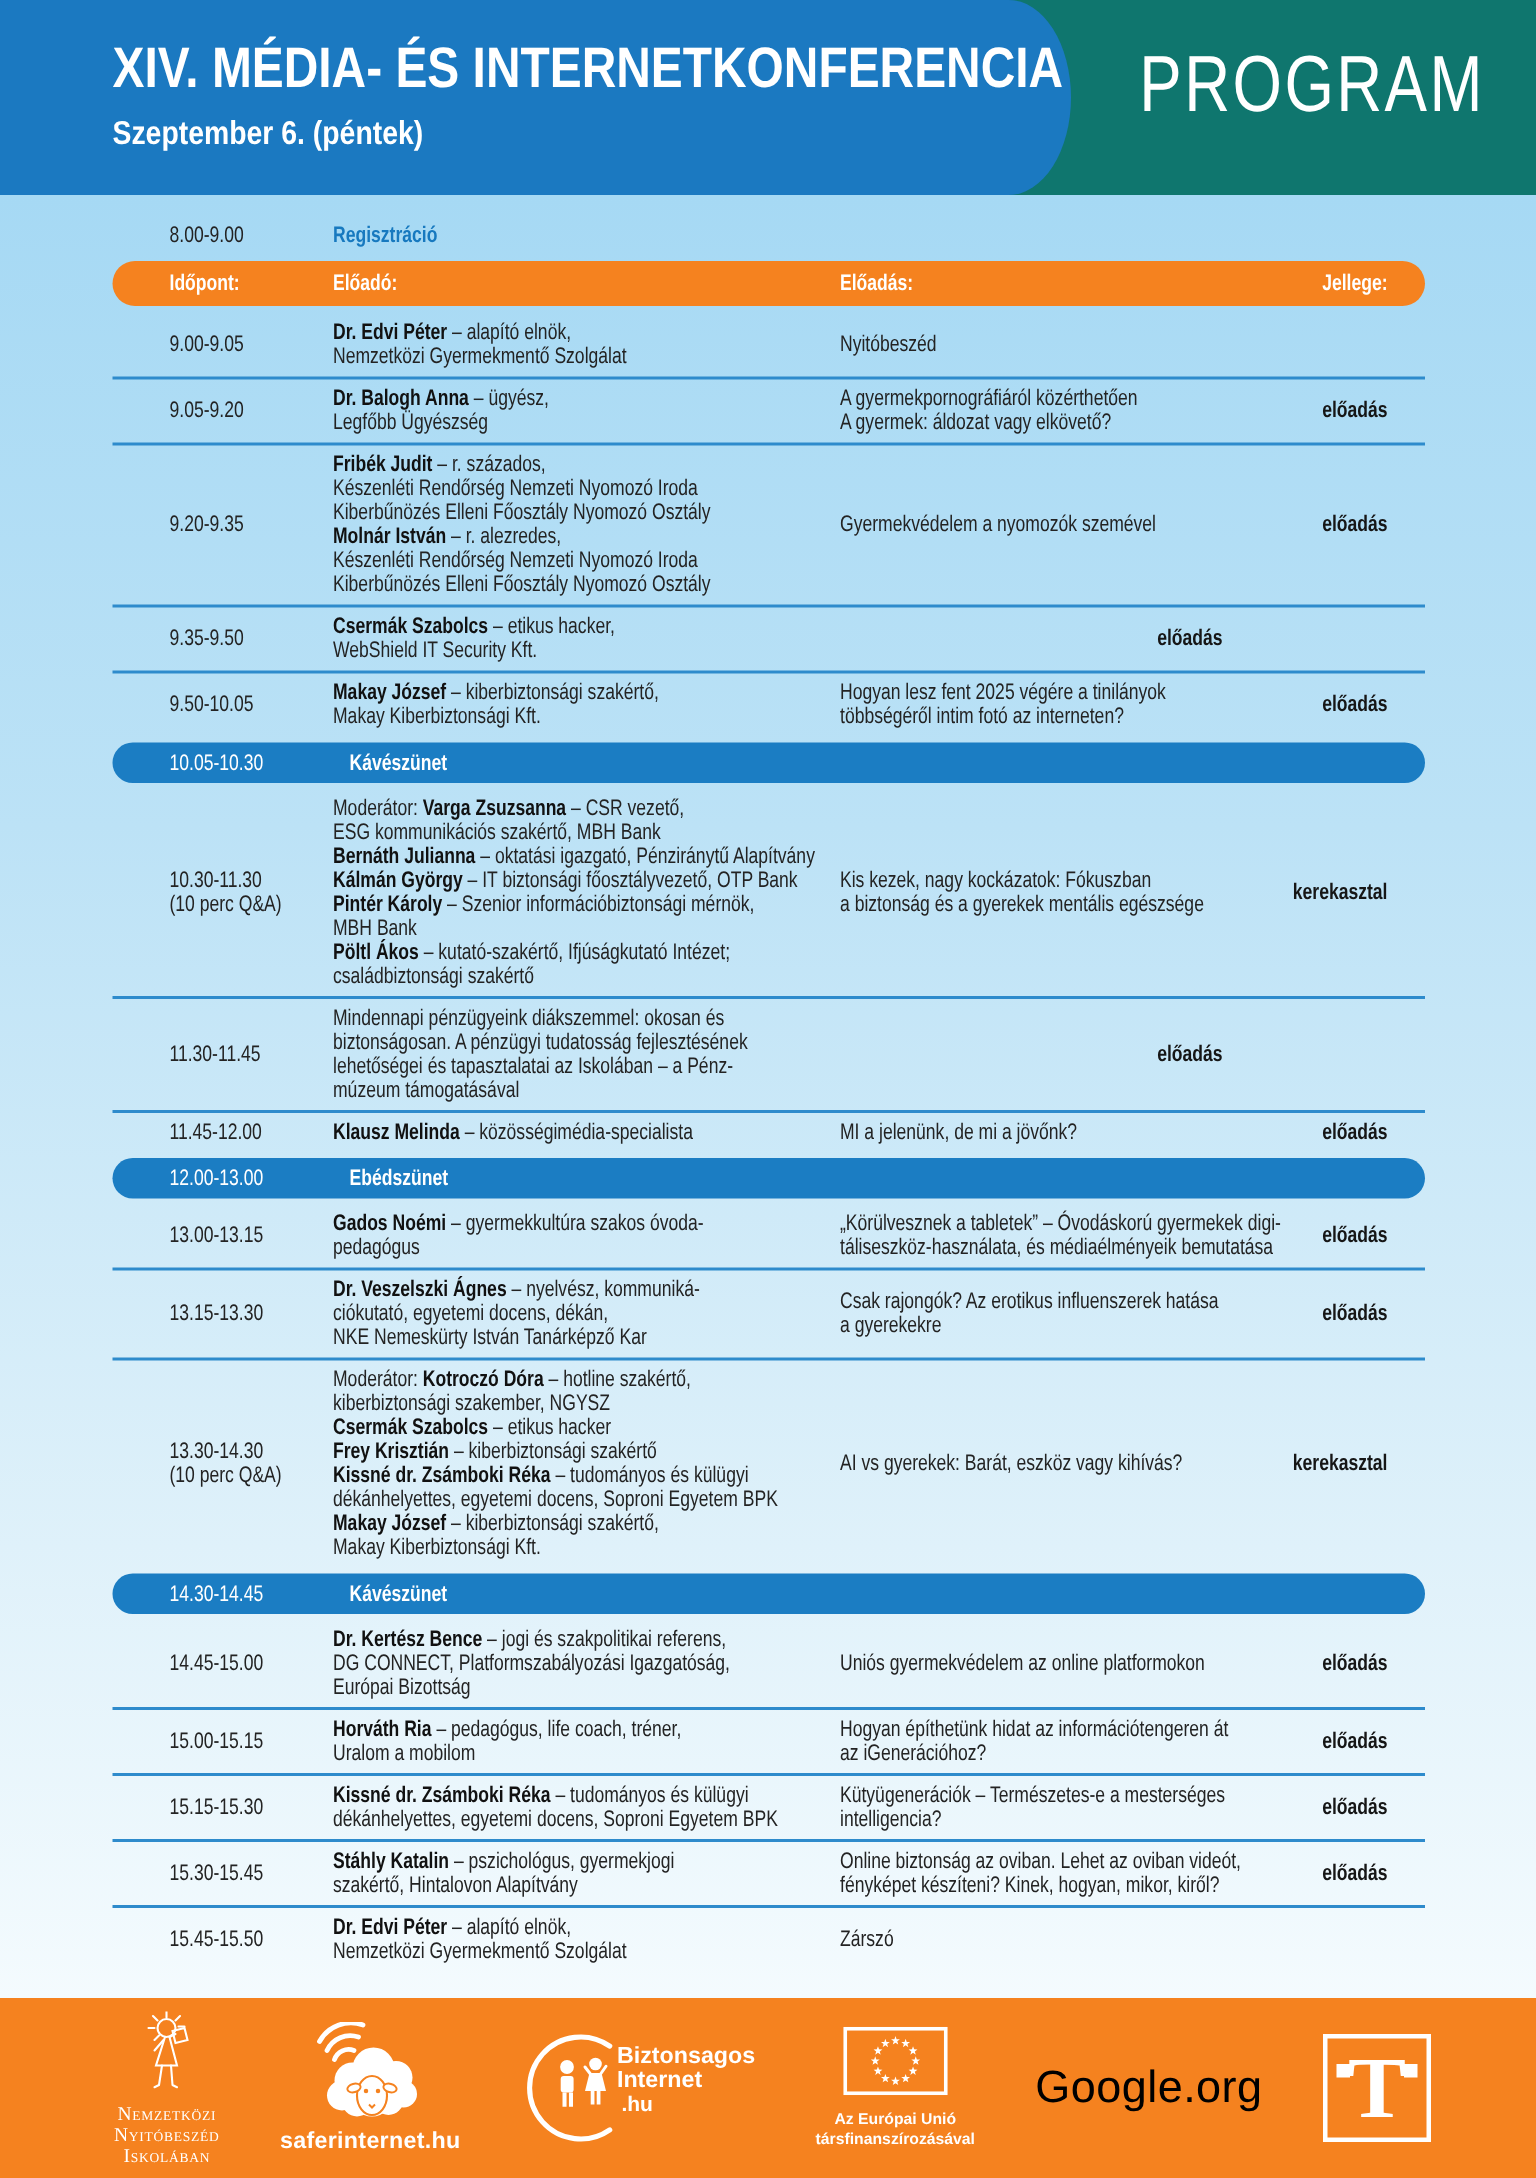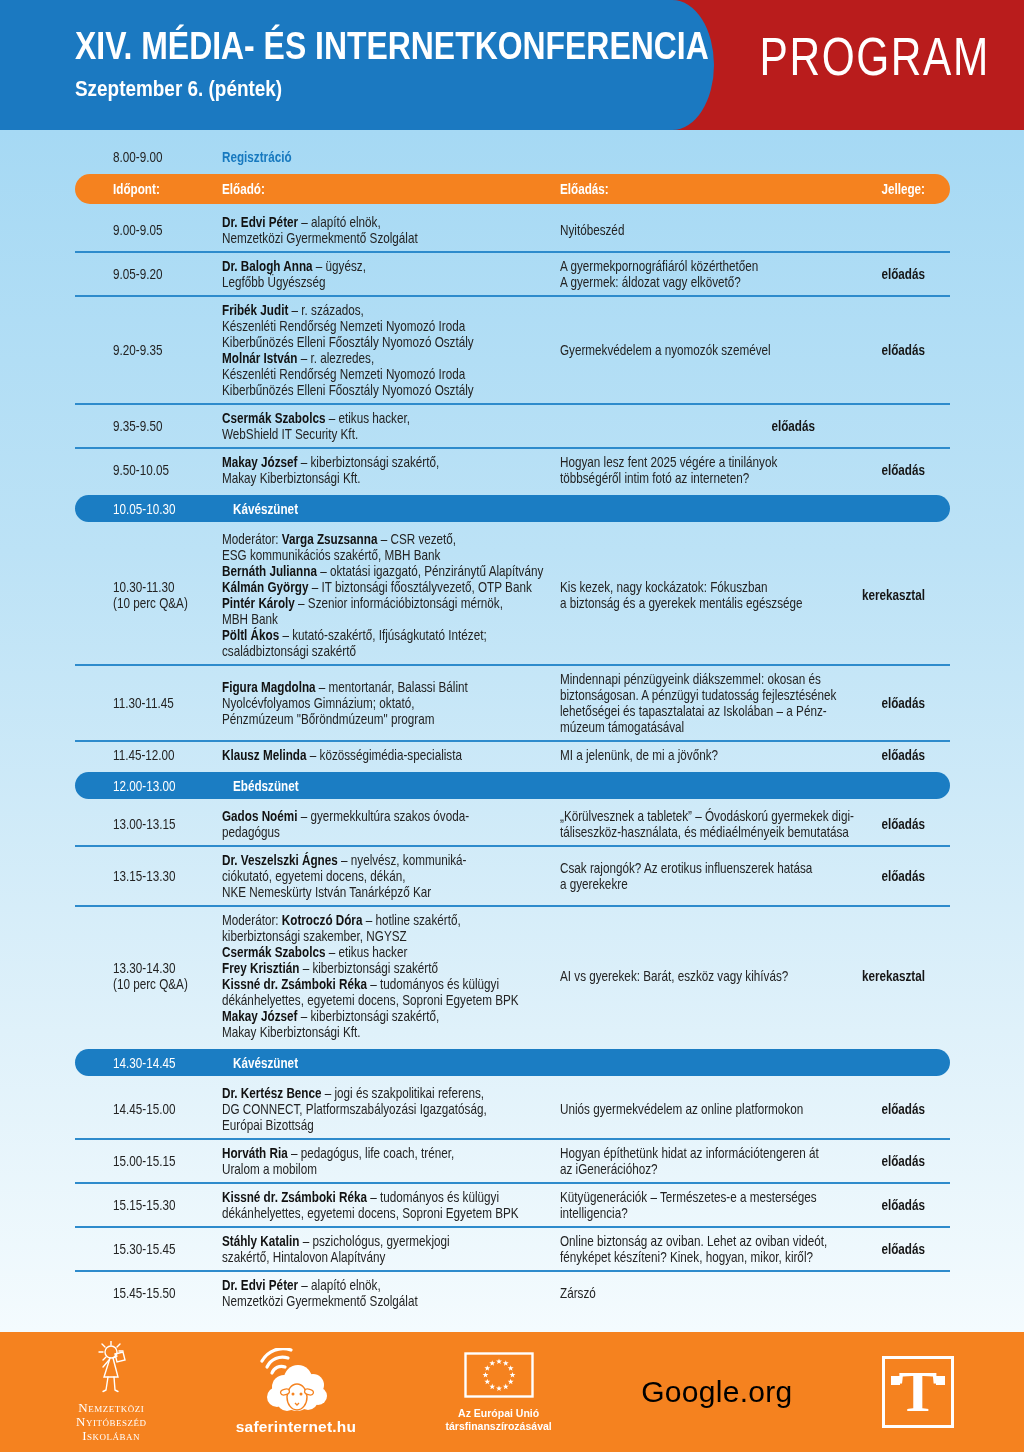--- a/index.html
+++ b/index.html
@@ -1,20 +1,20 @@
 <!DOCTYPE html>
 <html lang="hu"><head>
 <meta charset="utf-8">
 <style>
   html,body{margin:0;padding:0;}
   body{width:1024px;font-family:"Liberation Sans",sans-serif;background:#fff;}
   .page{position:relative;width:1024px;height:1452px;overflow:hidden;background:#fff;}
 
   
-  .header{position:relative;width:1024px;height:130px;background:#b91c1c;}
+  .header{position:relative;width:1024px;height:130px;background:#0f766e;}
   .header-blue{position:absolute;left:0;top:0;width:714px;height:130px;background:#1B79C1;
     border-top-right-radius:46px 72px;border-bottom-right-radius:46px 72px;}
   .header-title{position:absolute;left:75px;top:25px;color:#fff;font-weight:bold;font-size:38px;
     white-space:nowrap;transform:scaleX(.84);transform-origin:0 50%;letter-spacing:0;}
   .header-date{position:absolute;left:75px;top:76px;color:#fff;font-weight:bold;font-size:22px;
     white-space:nowrap;transform:scaleX(.86);transform-origin:0 50%;}
   .program-label{position:absolute;right:34px;top:26px;color:#fff;font-size:53px;font-weight:normal;
     white-space:nowrap;transform:scaleX(.8);transform-origin:100% 50%;letter-spacing:2px;}
 
   
@@ -214,25 +214,20 @@
               <div class="txt">Kis kezek, nagy kockázatok: Fókuszban</div>
               <div class="txt">a biztonság és a gyerekek mentális egészsége</div>
             </div>
             <div class="c-type">
               <div class="txt txt-r" style="font-weight: bold;">kerekasztal</div>
             </div>
           </div>
           <div class="grid row session sep">
             <div class="c-time">
               <div class="txt">11.30-11.45</div>
-            </div>
-            <div class="c-speaker">
-              <div class="txt"><b>Figura Magdolna</b> – mentortanár, Balassi Bálint</div>
-              <div class="txt">Nyolcévfolyamos Gimnázium; oktató,</div>
-              <div class="txt">Pénzmúzeum "Bőröndmúzeum" program</div>
             </div>
             <div class="c-talk">
               <div class="txt">Mindennapi pénzügyeink diákszemmel: okosan és</div>
               <div class="txt">biztonságosan. A pénzügyi tudatosság fejlesztésének</div>
               <div class="txt">lehetőségei és tapasztalatai az Iskolában – a Pénz-</div>
               <div class="txt">múzeum támogatásával</div>
             </div>
             <div class="c-type">
               <div class="txt txt-r" style="font-weight: bold;">előadás</div>
             </div>
@@ -446,20 +441,41 @@
         <ellipse cx="47" cy="49" rx="10" ry="13" fill="#fff" stroke="#f5821f" stroke-width="1.4"></ellipse>
         <ellipse cx="35" cy="44" rx="4.5" ry="2.8" fill="#fff" stroke="#f5821f" stroke-width="1.3" transform="rotate(-15 35 44)"></ellipse>
         <ellipse cx="59" cy="44" rx="4.5" ry="2.8" fill="#fff" stroke="#f5821f" stroke-width="1.3" transform="rotate(15 59 44)"></ellipse>
         <circle cx="43" cy="46" r="1.5" fill="#f5821f"></circle>
         <circle cx="51" cy="46" r="1.5" fill="#f5821f"></circle>
         <path d="M45,55 l2,2 l2,-2" stroke="#f5821f" stroke-width="1.3" fill="none"></path>
       </svg>
       <div class="safer-label">saferinternet.hu</div>
     </div>
 
+    <div class="flogo bizton">
+      <svg width="80" height="80" viewBox="0 0 80 80">
+        <path d="M59.5,12.1 A34,34 0 1 0 59.5,67.9" stroke="#fff" stroke-width="3.4" fill="none" stroke-linecap="round"></path>
+        <g fill="#fff">
+          <circle cx="31" cy="26" r="4.6"></circle>
+          <rect x="26.8" y="32" width="8.6" height="11" rx="2"></rect>
+          <rect x="28" y="43" width="2.7" height="9.5"></rect>
+          <rect x="32.3" y="43" width="2.7" height="9.5"></rect>
+          <circle cx="50" cy="24" r="4.2"></circle>
+          <path d="M46,30 h8 l3,12 h-14 z"></path>
+          <rect x="46.8" y="42" width="2.5" height="9"></rect>
+          <rect x="50.8" y="42" width="2.5" height="9"></rect>
+        </g>
+        <path d="M46.5,30.5 l-3.5,-4.5 M53.5,30.5 l3.5,-5" stroke="#fff" stroke-width="2" stroke-linecap="round"></path>
+      </svg>
+      <div class="bizton-text">
+        <div class="l1">Biztonsagos</div>
+        <div class="l2">Internet</div>
+        <div class="l3">.hu</div>
+      </div>
+    </div>
 
     <div class="flogo">
       <svg id="eu-flag" width="70" height="46" viewBox="0 0 70 46">
         <rect x="1.5" y="1.5" width="67" height="43" fill="none" stroke="#fff" stroke-width="2.4"></rect>
       <polygon points="35.00,6.40 35.73,8.49 37.95,8.54 36.19,9.89 36.82,12.01 35.00,10.75 33.18,12.01 33.81,9.89 32.05,8.54 34.27,8.49" fill="#fff"></polygon>
           <polygon points="41.75,8.21 42.48,10.30 44.70,10.35 42.94,11.69 43.57,13.82 41.75,12.56 39.93,13.82 40.56,11.69 38.80,10.35 41.02,10.30" fill="#fff"></polygon>
           <polygon points="46.69,13.15 47.43,15.24 49.64,15.29 47.88,16.64 48.51,18.76 46.69,17.50 44.87,18.76 45.50,16.64 43.74,15.29 45.96,15.24" fill="#fff"></polygon>
           <polygon points="48.50,19.90 49.23,21.99 51.45,22.04 49.69,23.39 50.32,25.51 48.50,24.25 46.68,25.51 47.31,23.39 45.55,22.04 47.77,21.99" fill="#fff"></polygon>
           <polygon points="46.69,26.65 47.43,28.74 49.64,28.79 47.88,30.14 48.51,32.26 46.69,31.00 44.87,32.26 45.50,30.14 43.74,28.79 45.96,28.74" fill="#fff"></polygon>
           <polygon points="41.75,31.59 42.48,33.68 44.70,33.73 42.94,35.08 43.57,37.20 41.75,35.94 39.93,37.20 40.56,35.08 38.80,33.73 41.02,33.68" fill="#fff"></polygon>

